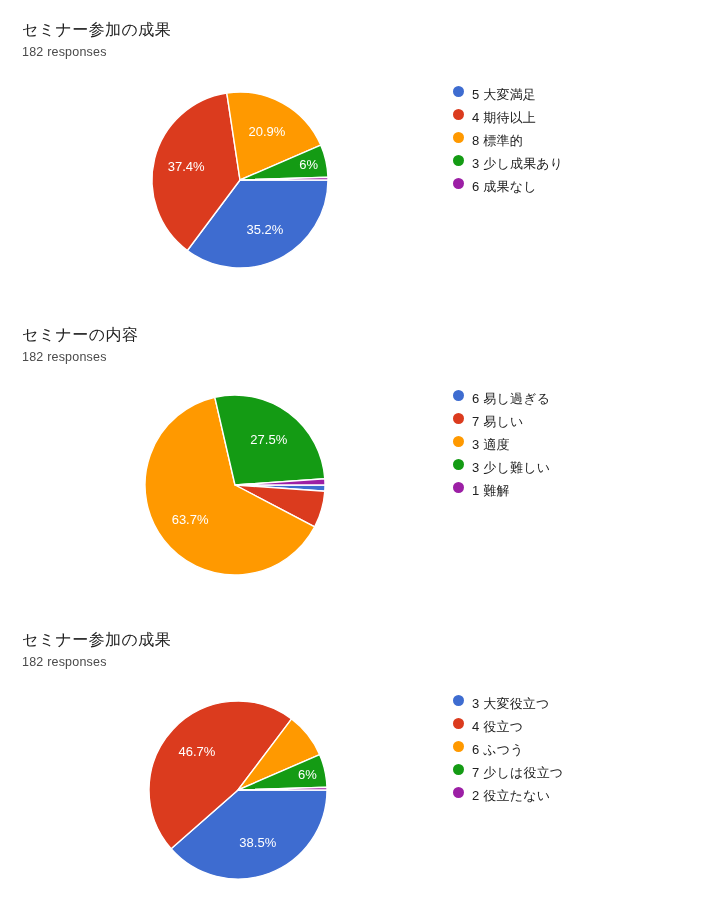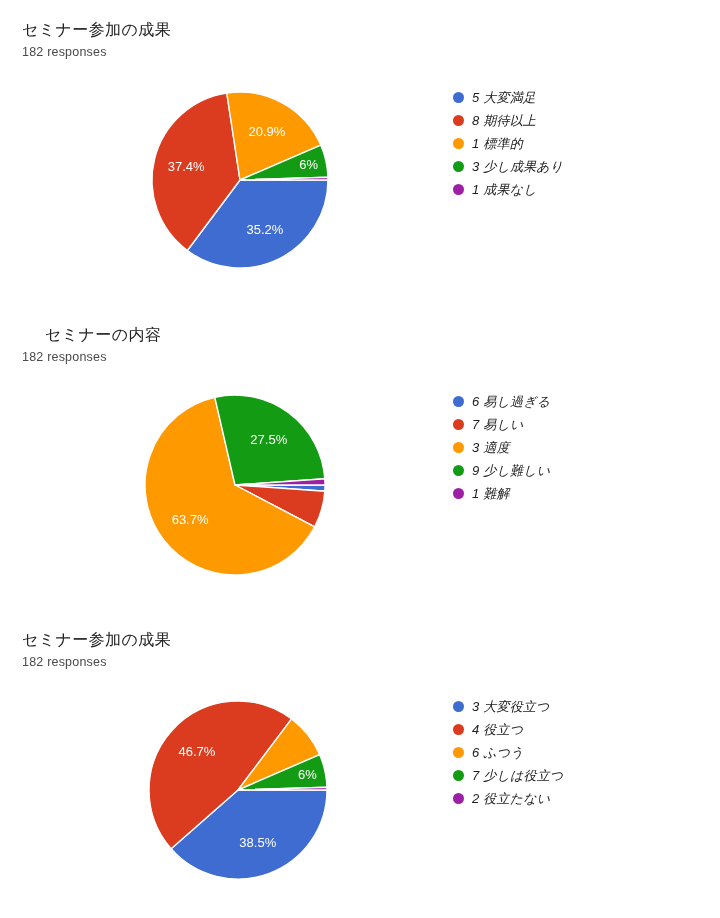--- a/index.html
+++ b/index.html
@@ -21,32 +21,32 @@
   .responses{
     font-size:12.5px;
     color:#4a4a4a;
     letter-spacing:.2px;
     line-height:15px;
     white-space:nowrap;
     text-align:center;
   }
   .pie-svg{position:absolute;width:200px;height:200px;}
   .legend{position:absolute;left:453px;}
-  .legend-row{display:flex;align-items:center;height:23px;font-style:italic;}
+  .legend-row{display:flex;align-items:flex-start;height:23px;}
   .legend-dot{
     width:11px;height:11px;border-radius:50%;
     margin-right:8px;flex:0 0 auto;
   }
   .legend-label{
     font-size:13px;color:#212121;letter-spacing:.2px;white-space:nowrap;
   }
   
   .t1{left:22px;top:20px;} .r1{left:22px;top:45px;}
   .svg1{left:140px;top:80px;} .lg1{top:86px;}
-  .t2{left:22px;top:325px;margin-left:23px;} .r2{left:22px;top:350px;}
+  .t2{left:22px;top:325px;} .r2{left:22px;top:350px;}
   .svg2{left:135px;top:385px;} .lg2{top:390px;}
   .t3{left:22px;top:630px;} .r3{left:22px;top:655px;}
   .svg3{left:138px;top:690px;} .lg3{top:695px;}
   .slice-label{
     font-family:"Liberation Sans", sans-serif;
     font-size:13px;
     fill:#ffffff;
   }
 </style>
 </head>
@@ -65,33 +65,33 @@
     <text class="slice-label" x="126.9" y="56.0" text-anchor="middle">20.9%</text>
     <text class="slice-label" x="168.7" y="89.1" text-anchor="middle">6%</text>
   </svg>
 <div class="legend lg1">
   <div class="legend-row">
     <span class="legend-dot" style="background: rgb(62, 108, 208);"></span>
     <span class="legend-label">5 大変満足</span>
   </div>
   <div class="legend-row">
     <span class="legend-dot" style="background: rgb(219, 59, 30);"></span>
-    <span class="legend-label">8 期待以上</span>
+    <span class="legend-label">4 期待以上</span>
   </div>
   <div class="legend-row">
     <span class="legend-dot" style="background: rgb(255, 153, 0);"></span>
-    <span class="legend-label">1 標準的</span>
+    <span class="legend-label">8 標準的</span>
   </div>
   <div class="legend-row">
     <span class="legend-dot" style="background: rgb(20, 155, 20);"></span>
     <span class="legend-label">3 少し成果あり</span>
   </div>
   <div class="legend-row">
     <span class="legend-dot" style="background: rgb(156, 31, 165);"></span>
-    <span class="legend-label">1 成果なし</span>
+    <span class="legend-label">6 成果なし</span>
   </div>
 </div>
 
 <div class="abs section-title t2">セミナーの内容</div>
 <div class="abs responses r2">182 responses</div>
 <svg class="pie-svg svg2" viewBox="0 0 200 200">
     <path d="M100,100 L190.00,100.00 A90,90 0 0 1 189.79,106.22 Z" fill="#3E6CD0" stroke="#ffffff" stroke-width="1.4"></path>
     <path d="M100,100 L189.79,106.22 A90,90 0 0 1 179.67,141.86 Z" fill="#DB3B1E" stroke="#ffffff" stroke-width="1.4"></path>
     <path d="M100,100 L179.67,141.86 A90,90 0 1 1 79.82,12.29 Z" fill="#FF9900" stroke="#ffffff" stroke-width="1.4"></path>
     <path d="M100,100 L79.82,12.29 A90,90 0 0 1 189.79,93.78 Z" fill="#149B14" stroke="#ffffff" stroke-width="1.4"></path>
@@ -107,21 +107,21 @@
   <div class="legend-row">
     <span class="legend-dot" style="background: rgb(219, 59, 30);"></span>
     <span class="legend-label">7 易しい</span>
   </div>
   <div class="legend-row">
     <span class="legend-dot" style="background: rgb(255, 153, 0);"></span>
     <span class="legend-label">3 適度</span>
   </div>
   <div class="legend-row">
     <span class="legend-dot" style="background: rgb(20, 155, 20);"></span>
-    <span class="legend-label">9 少し難しい</span>
+    <span class="legend-label">3 少し難しい</span>
   </div>
   <div class="legend-row">
     <span class="legend-dot" style="background: rgb(156, 31, 165);"></span>
     <span class="legend-label">1 難解</span>
   </div>
 </div>
 
 <div class="abs section-title t3">セミナー参加の成果</div>
 <div class="abs responses r3">182 responses</div>
 <svg class="pie-svg svg3" viewBox="0 0 200 200">

